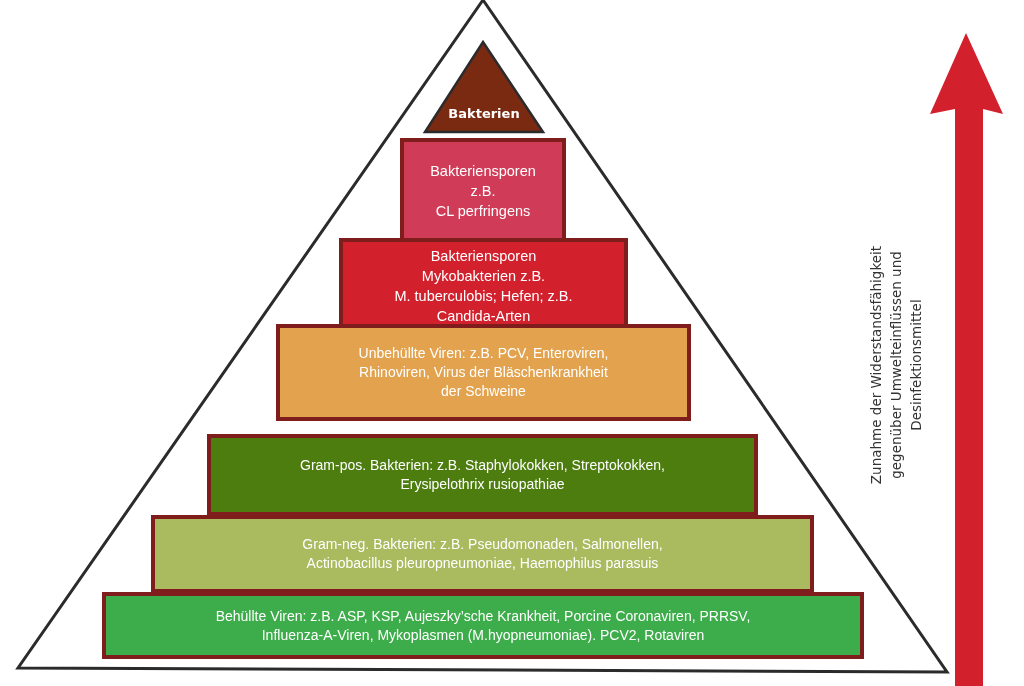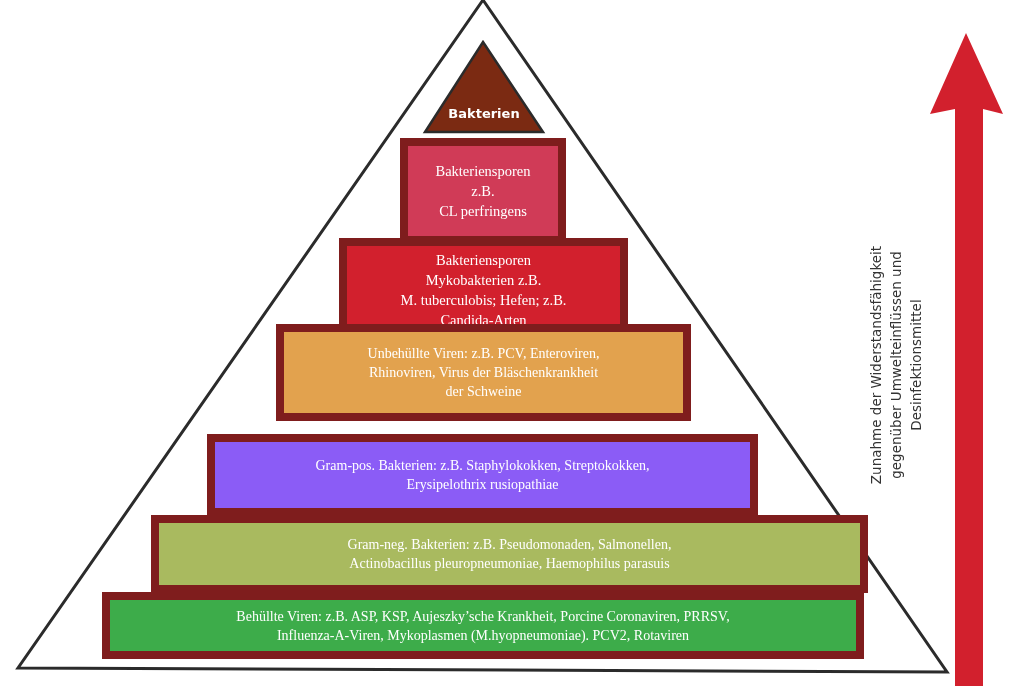--- a/index.html
+++ b/index.html
@@ -1,27 +1,27 @@
 <!DOCTYPE html>
 <html><head>
 <meta charset="utf-8">
 <style>
   html, body { margin: 0; padding: 0; background: #ffffff; }
   body { width: 1024px; height: 686px; position: relative; overflow: hidden;
          font-family: "Liberation Sans", sans-serif; }
   #outer-tri { position: absolute; left: 0; top: 0; }
-  .layer { position: absolute; box-sizing: border-box; border: 8px solid #7f1d1d;
+  .layer { position: absolute; box-sizing: border-box; border: 4px solid #7f1d1d;
            display: flex; align-items: center; justify-content: center; text-align: center;
-           color: #ffffff; font-family: Liberation Serif, serif; font-size: 14px; line-height: 19px; }
+           color: #ffffff; font-family: Liberation Sans, sans-serif; font-size: 14px; line-height: 19px; }
   .layer span { white-space: pre-line; display: block; }
   #l-cl      { left: 400px; top: 138px; width: 166px; height: 106px; background: #d03b57; font-size: 14.5px; line-height: 20px; }
   #l-red     { left: 339px; top: 238px; width: 289px; height: 100px; background: #d2202d; font-size: 14.5px; line-height: 20px; align-items: flex-start; padding-top: 4px; }
   #l-orange  { left: 276px; top: 324px; width: 415px; height: 97px; background: #e2a24e; }
   #l-yellow  { left: 207px; top: 434px; width: 551px; height: 82px; background: #f5d905; }
-  #l-olive   { left: 151px; top: 515px; width: 717px; height: 78px; background: #a9ba5f; }
+  #l-olive   { left: 151px; top: 515px; width: 663px; height: 78px; background: #a9ba5f; }
   #l-green   { left: 102px; top: 592px; width: 762px; height: 67px; background: #3dac4a; }
   #parasiten-label { position: absolute; left: 425px; top: 106px; width: 118px; text-align: center;
                      color: #ffffff; font-family: "DejaVu Sans", sans-serif; font-size: 13px; font-weight: bold; }
   #arrow { position: absolute; left: 0; top: 0; }
   #arrow-text { position: absolute; left: 898px; top: 365px; width: 300px; height: 64px;
                 transform: translate(-50%, -50%) rotate(-90deg); text-align: center;
                 font-family: "DejaVu Sans", sans-serif; font-size: 13.5px; line-height: 20px; color: #333333;
                 white-space: pre-line; }
 </style>
 </head>
@@ -43,21 +43,21 @@
   <span>Bakteriensporen
 Mykobakterien z.B.
 M. tuberculobis; Hefen; z.B.
 Candida-Arten</span>
 </div>
 <div class="layer" id="l-orange" style="background: rgb(226, 162, 78);">
   <span>Unbehüllte Viren: z.B. PCV, Enteroviren,
 Rhinoviren, Virus der Bläschenkrankheit
 der Schweine</span>
 </div>
-<div class="layer" id="l-yellow" style="background: #8b5cf6;">
+<div class="layer" id="l-yellow" style="background: #4d7c0f;">
   <span>Gram-pos. Bakterien: z.B. Staphylokokken, Streptokokken,
 Erysipelothrix rusiopathiae</span>
 </div>
 <div class="layer" id="l-olive" style="background: rgb(169, 186, 95);">
   <span>Gram-neg. Bakterien: z.B. Pseudomonaden, Salmonellen,
 Actinobacillus pleuropneumoniae, Haemophilus parasuis</span>
 </div>
 <div class="layer" id="l-green" style="background: rgb(61, 172, 74);">
   <span>Behüllte Viren: z.B. ASP, KSP, Aujeszky’sche Krankheit, Porcine Coronaviren, PRRSV,
 Influenza-A-Viren, Mykoplasmen (M.hyopneumoniae). PCV2, Rotaviren</span>

